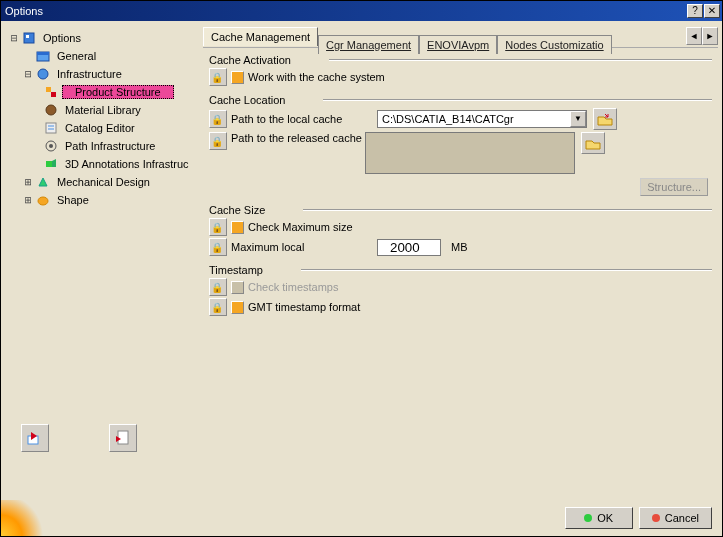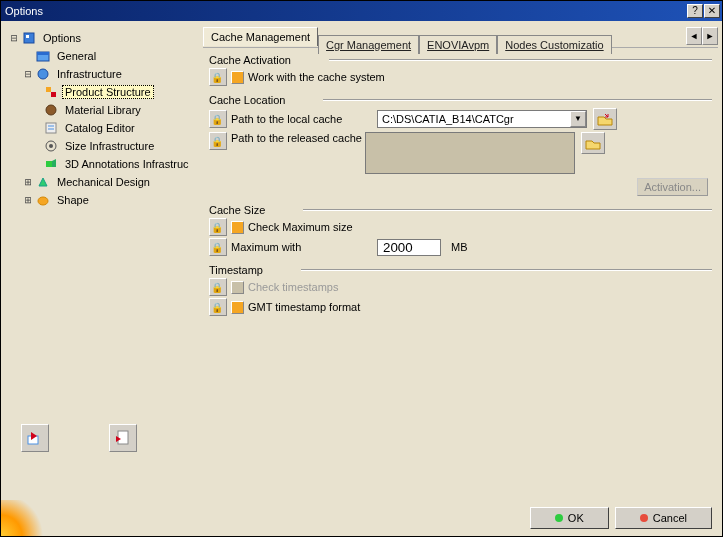--- a/index.html
+++ b/index.html
@@ -73,24 +73,24 @@
     color: #444;
     margin-right: 2px;
   }
   .tree-icon {
     width: 16px; height: 16px;
     margin-right: 3px;
     display:inline-flex; align-items:center; justify-content:center;
   }
   .tree-label { padding: 1px 3px; }
   .tree-label.selected {
-    background: #fef9c3;
+    background: #ec4899;
     color: #000;
     border: 1px dotted #000;
-    padding: 0 2px;
+    padding: 0 12px;
   }
   
   .right {
     flex: 1;
     display:flex;
     flex-direction:column;
   }
   .tabs-row {
     display:flex;
     align-items:center;
@@ -190,21 +190,21 @@
     width:24px;height:22px;
     border:1px solid #888;border-top-color:#fff;border-left-color:#fff;
     background:#d4d0c8;
     display:inline-flex;align-items:center;justify-content:center;
     margin-left:6px;
     cursor:pointer;
   }
   .textbox {
     border:1px solid #7a7a7a;
     background:#fff;
-    padding:1px 5px;
+    padding:1px 12px;
     height:17px;
   }
   .multiline {
     width:210px;height:42px;
     border:1px solid #7a7a7a;
     background:#c8c0a8;
   }
   .btn-flat {
     border:1px solid #888;border-top-color:#fff;border-left-color:#fff;
     background:#d4d0c8;
@@ -245,21 +245,21 @@
   }
   .dlg-btn {
     min-width:68px;
     height:22px;
     border:1px solid #404040;
     border-top-color:#fff;border-left-color:#fff;
     background:#d4d0c8;
     display:flex;align-items:center;justify-content:center;
     gap:5px;
     cursor:pointer;
-    padding:0 24px;
+    padding:0 12px;
   }
   .dot{width:8px;height:8px;border-radius:50%;}
   .dot.green{background:#2ecc40;}
   .dot.red{background:#e74c3c;}
   svg { display:block; }
 </style>
 </head>
 <body>
 
 <div class="window">
@@ -337,21 +337,21 @@
         <span class="tree-label">Catalog Editor</span>
       </div>
       <div class="tree-row">
         <span class="tree-indent" style="width:34px"></span>
         <span class="tree-icon">
             <svg width="14" height="14">
               <circle cx="7" cy="7" r="5" fill="none" stroke="#555"></circle>
               <circle cx="7" cy="7" r="2" fill="#555"></circle>
             </svg>
           </span>
-        <span class="tree-label">Size Infrastructure</span>
+        <span class="tree-label">Path Infrastructure</span>
       </div>
       <div class="tree-row">
         <span class="tree-indent" style="width:34px"></span>
         <span class="tree-icon">
             <svg width="14" height="14">
               <rect x="2" y="4" width="6" height="6" fill="#2ecc40"></rect>
               <path d="M8 4 L12 2 L12 10 L8 10 Z" fill="#27ae60"></path>
             </svg>
           </span>
         <span class="tree-label">3D Annotations Infrastruc</span>
@@ -429,37 +429,37 @@
             <span class="lock-icon">🔒</span>
             <span style="width:134px">Path to the released cache</span>
             <div class="multiline"></div>
             <span class="browse-btn">
               <svg width="16" height="14">
                   <path d="M1 5 h6 l2 2 h6 v6 h-14 z" fill="#f5d76e" stroke="#b8860b"></path>
                 </svg>
             </span>
           </div>
           <div class="fieldrow" style="justify-content:flex-end; margin-top:4px; padding-right:4px;">
-            <span class="btn-flat disabled">Activation...</span>
+            <span class="btn-flat disabled">Structure...</span>
           </div>
         </div>
 
         <div class="group">
           <div class="group-header">
             <span>Cache Size</span>
             <span class="group-header-line"></span>
           </div>
           <div class="fieldrow">
             <span class="lock-icon">🔒</span>
             <span class="check"></span>
             <span>Check Maximum size</span>
           </div>
           <div class="fieldrow">
             <span class="lock-icon">🔒</span>
-            <span style="width:146px">Maximum with</span>
+            <span style="width:146px">Maximum local</span>
             <input class="textbox" style="width: 64px;" value="2000">
             <span style="margin-left:10px">MB</span>
           </div>
         </div>
 
         <div class="group">
           <div class="group-header">
             <span>Timestamp</span>
             <span class="group-header-line"></span>
           </div>

